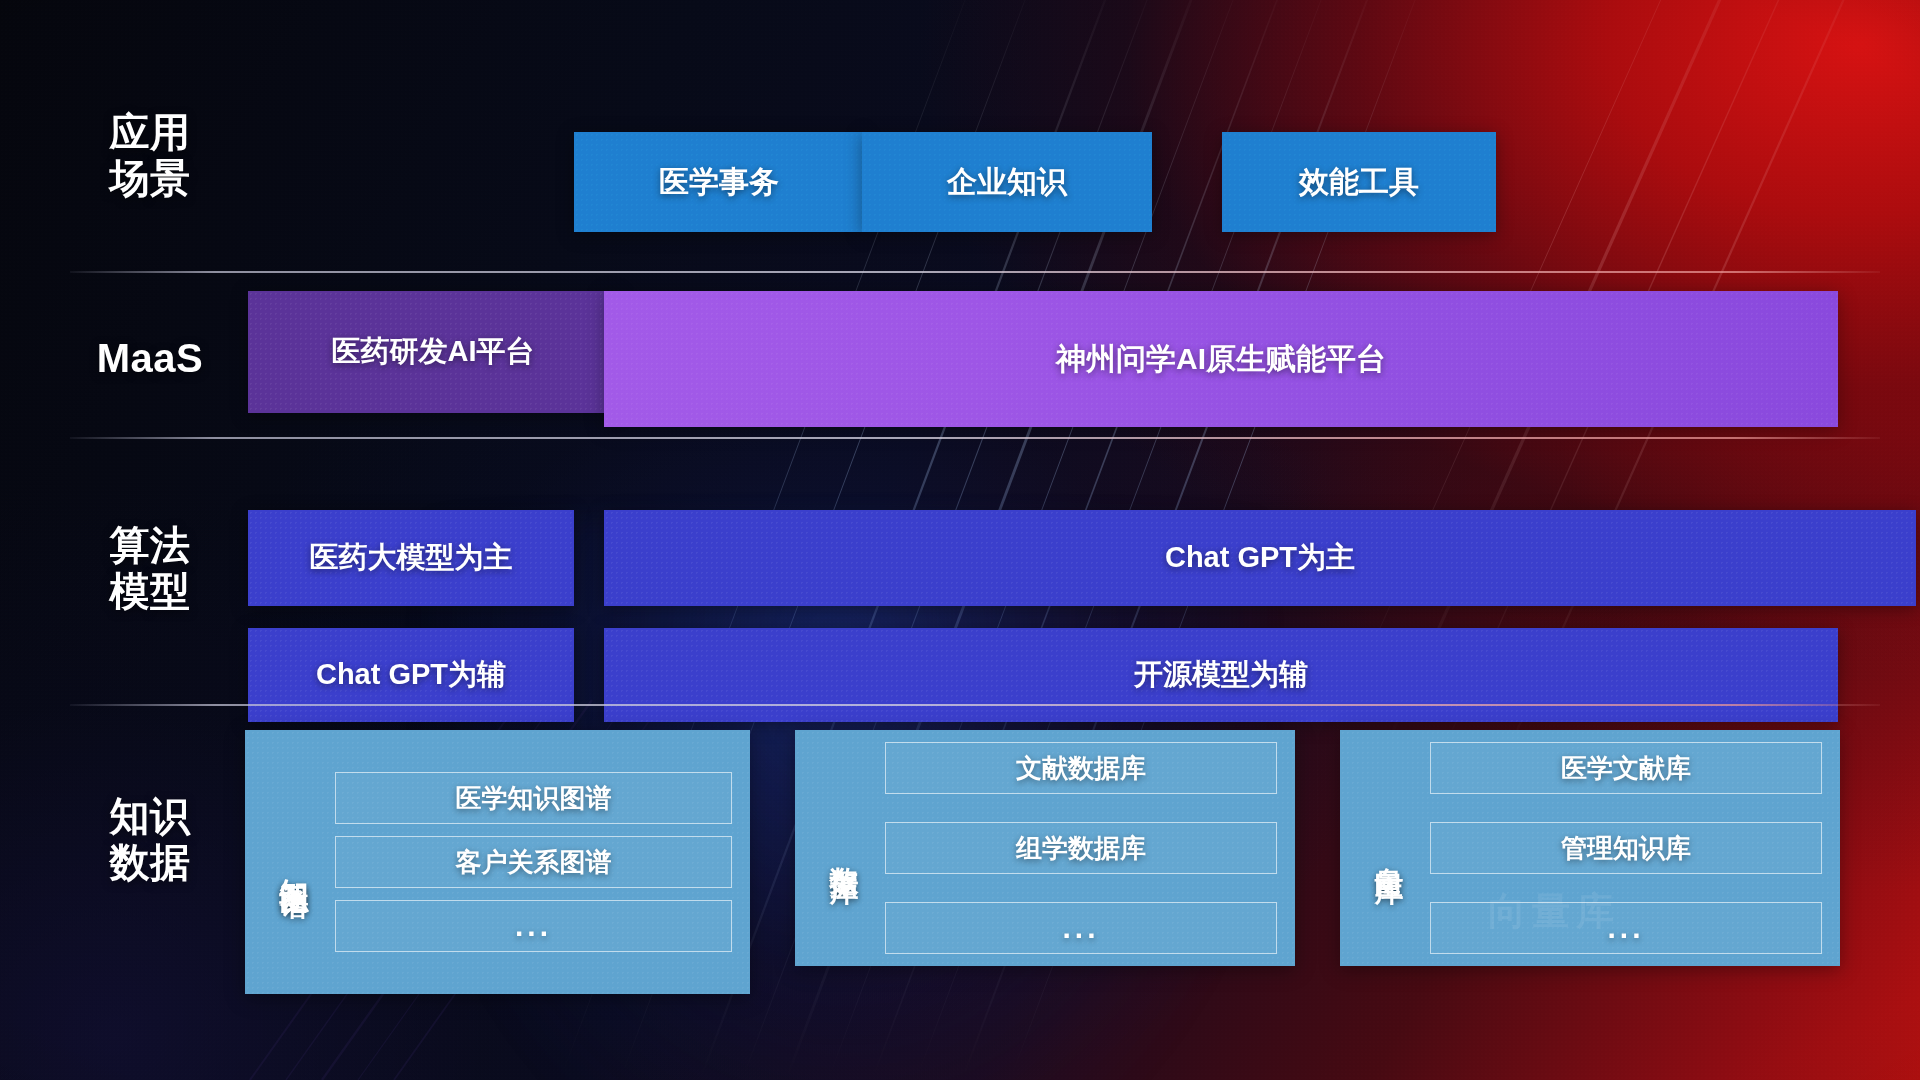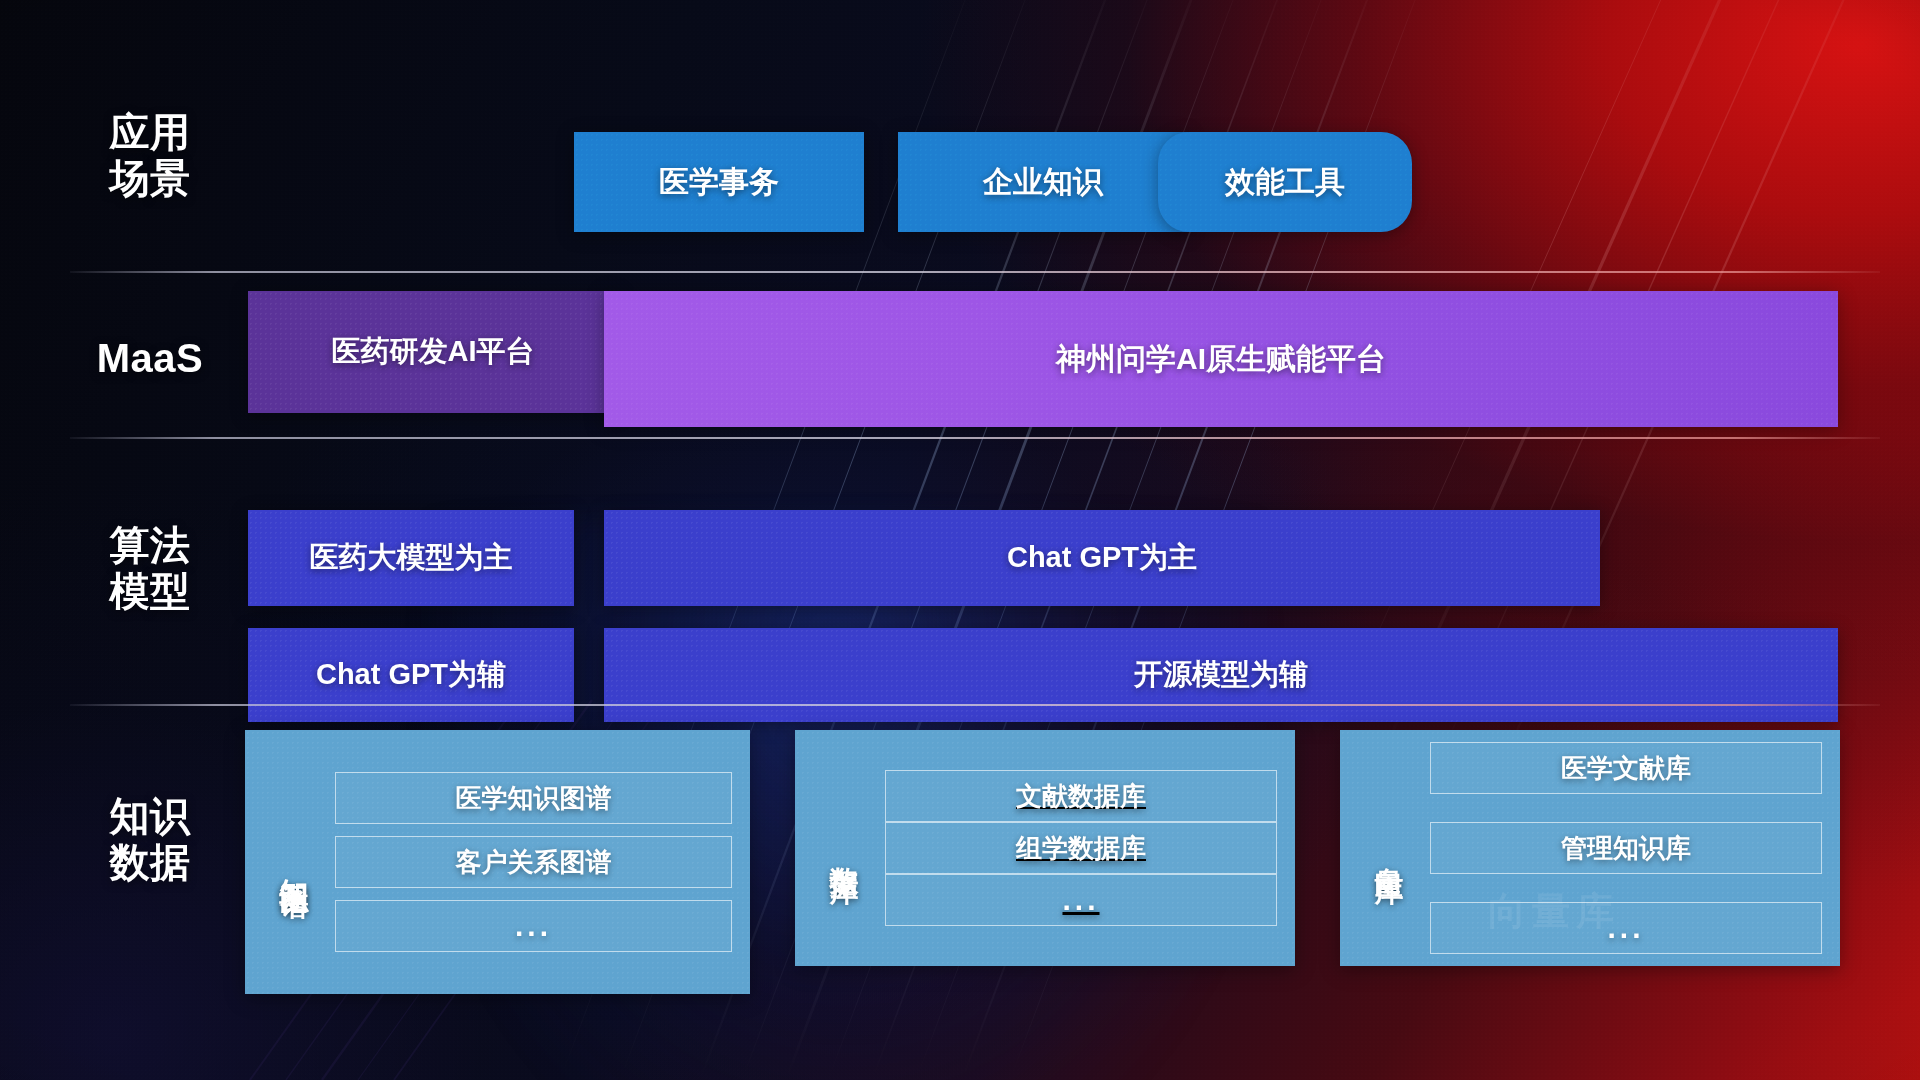--- a/index.html
+++ b/index.html
@@ -163,24 +163,24 @@
 </div>
 
 <div id="diagram">
 
   <div class="row-label" style="left:70px; top:110px; width:160px; font-size:40px;">应用
 场景</div>
 
   <div class="box box-app" style="left:574px; top:132px; width:290px; height:100px; font-size:30px;">
     <span>医学事务</span>
   </div>
-  <div class="box box-app" style="left:898px; top:132px; width:290px; height:100px; font-size:30px;">
+  <div class="box box-app" style="left:862px; top:132px; width:290px; height:100px; font-size:30px;">
     <span>企业知识</span>
   </div>
-  <div class="box box-app" style="left:1158px; top:132px; width:254px; height:100px; font-size:30px;border-radius:31px;">
+  <div class="box box-app" style="left:1222px; top:132px; width:274px; height:100px; font-size:30px;">
     <span>效能工具</span>
   </div>
 
   <div class="divider" style="top:271px;">
       <i></i>
     </div>
 
   <div class="row-label" style="left:70px; top:336px; width:160px; font-size:40px;">MaaS</div>
 
   <div class="box box-maas-left" style="left:248px; top:291px; width:370px; height:122px; font-size:29px;">
@@ -193,21 +193,21 @@
   <div class="divider" style="top:437px;">
       <i></i>
     </div>
 
   <div class="row-label" style="left:70px; top:523px; width:160px; font-size:40px;">算法
 模型</div>
 
   <div class="box box-algo" style="left:248px; top:468px; width:326px; height:96px; font-size:29px;">
     <span>医药大模型为主</span>
   </div>
-  <div class="box box-algo" style="left:604px; top:468px; width:996px; height:96px; font-size:29px;">
+  <div class="box box-algo" style="left:604px; top:468px; width:1312px; height:96px; font-size:29px;">
     <span>Chat GPT为主</span>
   </div>
   <div class="box box-algo" style="left:248px; top:586px; width:326px; height:94px; font-size:29px;">
     <span>Chat GPT为辅</span>
   </div>
   <div class="box box-algo" style="left:604px; top:586px; width:1234px; height:94px; font-size:29px;">
     <span>开源模型为辅</span>
   </div>
 
   <div class="divider" style="top:704px;">
@@ -227,21 +227,21 @@
         <span>客户关系图谱</span>
       </div>
       <div class="kitem ellipsis" style="height:52px;">
         <span>...</span>
       </div>
     </div>
   </div>
 
   <div class="kcard" style="left:795px; top:730px; width:500px; height:236px; padding:14px 18px 14px 26px;">
     <div class="kcard-label" style="font-size:29px; width:46px; height:100%; display:flex; align-items:center; justify-content:center;">数据库</div>
-    <div class="kcard-items" style="margin-left:18px; gap:0;text-decoration:underline;">
+    <div class="kcard-items" style="margin-left:18px; gap:28px;">
       <div class="kitem" style="height:52px; font-size:26px;">
         <span>文献数据库</span>
       </div>
       <div class="kitem" style="height:52px; font-size:26px;">
         <span>组学数据库</span>
       </div>
       <div class="kitem ellipsis" style="height:52px;">
         <span>...</span>
       </div>
     </div>

